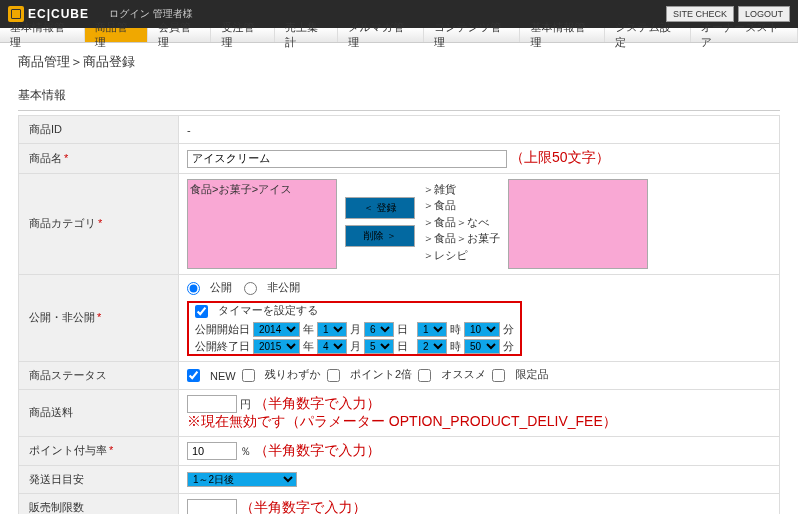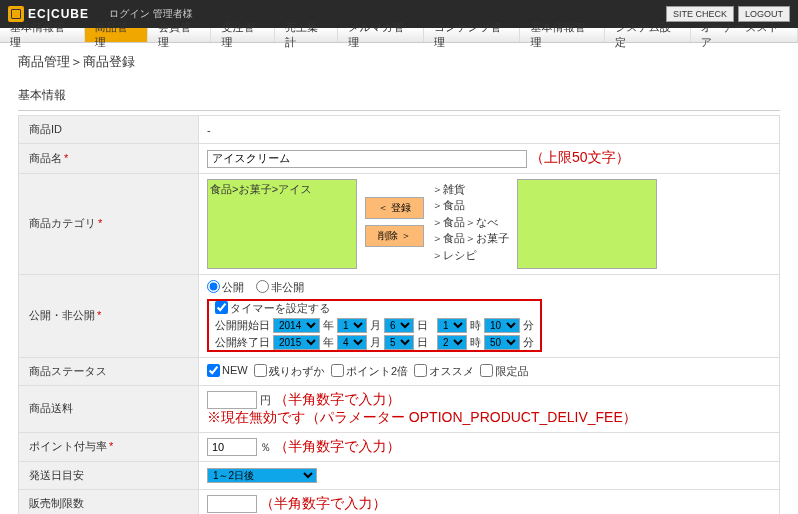--- a/index.html
+++ b/index.html
@@ -12,35 +12,35 @@
 .header-sub { color: #ccc; font-size: 10px; margin-left: 20px; }
 .header-right { margin-left: auto; display: flex; gap: 4px; }
 .header-btn { background: #eee; border: 1px solid #999; font-size: 9px; padding: 2px 6px; cursor: pointer; color: #333; }
 .mainnav { background: linear-gradient(#fff, #e8e8e8); border-bottom: 1px solid #ccc; display: flex; height: 15px; }
 .mainnav-item { padding: 4px 10px; font-size: 11px; color: #333; cursor: pointer; border-right: 1px solid #ddd; display: flex; align-items: center; }
 .mainnav-item.active { background: #f0a800; color: #333; font-weight: normal; }
 .breadcrumb { padding: 10px 18px; font-size: 13px; color: #333; }
 .content { padding: 0 18px 20px; }
 .section-title { font-size: 12px; padding: 6px 0; border-bottom: 1px solid #ccc; margin-bottom: 4px; }
 .formtable { width: 100%; border-collapse: collapse; }
-.formtable th { width: 180px; background: #f0f0f0; text-align: left; padding: 6px 10px; font-weight: normal; border: 1px solid #ddd; font-size: 11px; vertical-align: middle; }
+.formtable th { width: 160px; background: #f0f0f0; text-align: left; padding: 6px 10px; font-weight: normal; border: 1px solid #ddd; font-size: 11px; vertical-align: middle; }
 .formtable td { padding: 5px 8px; border: 1px solid #ddd; background: #fff; vertical-align: middle; }
 .req { color: #c00; margin-left: 2px; }
 .note-red { color: #c00; font-size: 14px; }
 .input-text { border: 1px solid #aaa; padding: 2px 4px; font-size: 11px; }
-.multiselect { width: 150px; height: 90px; border: 1px solid #aaa; font-size: 11px; padding: 2px; overflow-y: auto; background:#bef264; }
+.multiselect { width: 150px; height: 90px; border: 1px solid #aaa; font-size: 11px; padding: 2px; overflow-y: auto; background:#f9a8d4; }
 .cat-row { display: flex; align-items: flex-start; gap: 8px; }
 .cat-btns { display: flex; flex-direction: column; gap: 6px; justify-content: center; padding-top: 18px; }
-.cat-btn { border: 1px solid #aaa; background: #fdba74; font-size: 10px; padding: 3px 10px; cursor: pointer; width: 59px; }
+.cat-btn { border: 1px solid #aaa; background: #0369a1; font-size: 10px; padding: 3px 10px; cursor: pointer; width: 70px; }
 .cat-list { font-size: 11px; line-height: 1.5; padding-top: 2px; }
 .timer-box { border: 2px solid #d00; padding: 0 6px; display: inline-block; }
 .timer-row { display: flex; align-items: center; gap: 3px; font-size: 11px; margin-top: 2px; }
 .sel { border: 1px solid #aaa; font-size: 10px; padding: 0 1px; background:#0ea5e9;}
 .short-input { width: 50px; }
-label { display: inline-flex; align-items: flex-start; gap: 2px; }
+label { display: inline-flex; align-items: flex-end; gap: 10px; }
 </style>
 </head>
 <body>
 
 <div class="header">
   <div class="logo">
     <span class="logo-icon"></span>
     <span class="logo-text">EC|CUBE</span>
   </div>
   <span class="header-sub">ログイン  管理者様</span>

